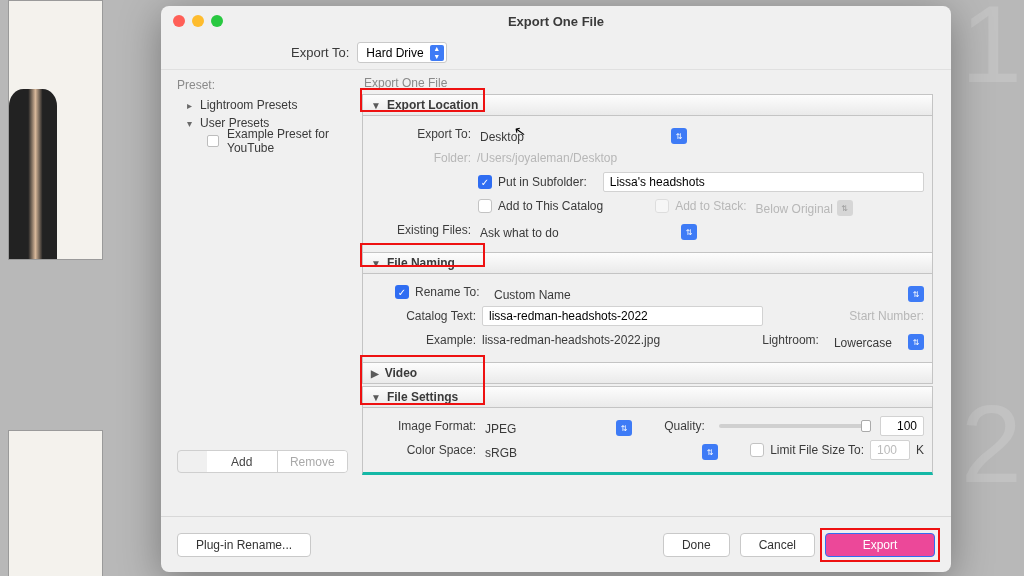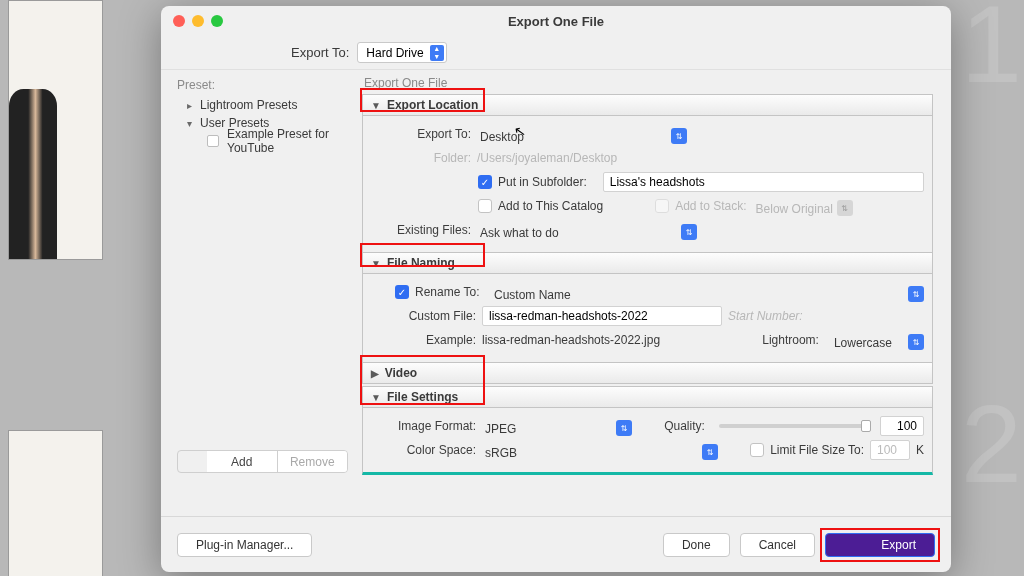--- a/index.html
+++ b/index.html
@@ -44,21 +44,21 @@
   .row .lbl.dis { color:#b7b7b7; }
   .sel-flat { display:flex; align-items:flex-end; background:transparent; font-size:12px; height:20px; padding-left:3px; flex:1; position:relative; }
   .sel-flat .cap { width:16px; height:16px; background:#3e7bf6; border-radius:3px; color:#fff; font-size:8px; display:flex; flex-direction:column; align-items:center; justify-content:center; position:absolute; right:0; }
   .sel-flat.dis .cap { background:#d6d6d6; color:#9b9b9b; }
   .chkblue { width:14px; height:14px; background:#2f6df2; border-radius:3px; display:inline-flex; align-items:center; justify-content:center; color:#fff; font-size:10px; flex:none; }
   .chkempty { width:14px; height:14px; border:1px solid #c3c3c3; border-radius:3px; background:#fff; flex:none; }
   .txtinput { background:#fff; border:1px solid #d2d2d2; border-radius:2px; height:20px; padding:0 6px; font-size:12px; }
   
   .bottombar { height:56px; border-top:1px solid #d8d8d8; display:flex; align-items:center; padding:0 16px; gap:10px; }
   .btn { height:24px; padding:0 18px; border-radius:4px; border:1px solid #c9c9c9; background:#fff; font-size:12px; color:#333; }
-  .btn.primary { background:#4c1d95; color:#fff; border-color:#2f6df2;text-align:right; }
+  .btn.primary { background:#ec4899; color:#fff; border-color:#2f6df2; }
   .spacer { flex:1; }
   .cursor { position:absolute; font-size:14px; color:#000; transform:rotate(-10deg); }
 </style>
 </head>
 <body>
 
 <div class="bg-thumb top">
   <div class="bg-person" style="left:0; bottom:0; height:170px;"></div>
 </div>
 <div class="bg-thumb bot">
@@ -165,23 +165,23 @@
         <div class="row">
           <span style="width:18px"></span>
           <span class="chkblue">✓</span>
           <span class="lbl" style="width:70px; text-align:left;">Rename To:</span>
           <div class="sel-flat" style="flex:1;">
             <span>Custom Name</span>
             <span class="cap">⇅</span>
           </div>
         </div>
         <div class="row">
-          <span class="lbl" style="width:105px">Custom File:</span>
-          <input class="txtinput" style="width: 240px;" value="lissa-redman-headshots-2022">
-          <span class="lbl dis" style="flex:1; text-align:left;font-style:italic;">Start Number:</span>
+          <span class="lbl" style="width:105px">Catalog Text:</span>
+          <input class="txtinput" style="width: 281px;" value="lissa-redman-headshots-2022">
+          <span class="lbl dis" style="flex:1; text-align:right;">Start Number:</span>
         </div>
         <div class="row">
           <span class="lbl" style="width:105px">Example:</span>
           <span>lissa-redman-headshots-2022.jpg</span>
           <span style="flex:1"></span>
           <span class="lbl">Lightroom:</span>
           <div class="sel-flat" style="width:80px; margin-left:6px;">
             <span>Lowercase</span>
             <span class="cap">⇅</span>
           </div>
@@ -222,21 +222,21 @@
           <span class="chkempty"></span>
           <span>Limit File Size To:</span>
           <input class="txtinput" style="width: 40px; color: rgb(187, 187, 187);" value="100">
           <span>K</span>
         </div>
       </div>
     </div>
   </div>
 
   <div class="bottombar">
-    <button class="btn">Plug-in Manager...</button>
+    <button class="btn">Plug-in Rename...</button>
     <div class="spacer"></div>
     <button class="btn">Done</button>
     <button class="btn">Cancel</button>
     <div style="position:relative;">
       <button class="btn primary" style="width:110px;">Export</button>
       <div class="hilite" style="left:-5px; top:-5px; width:120px; height:34px;"></div>
     </div>
   </div>
 </div>
 

